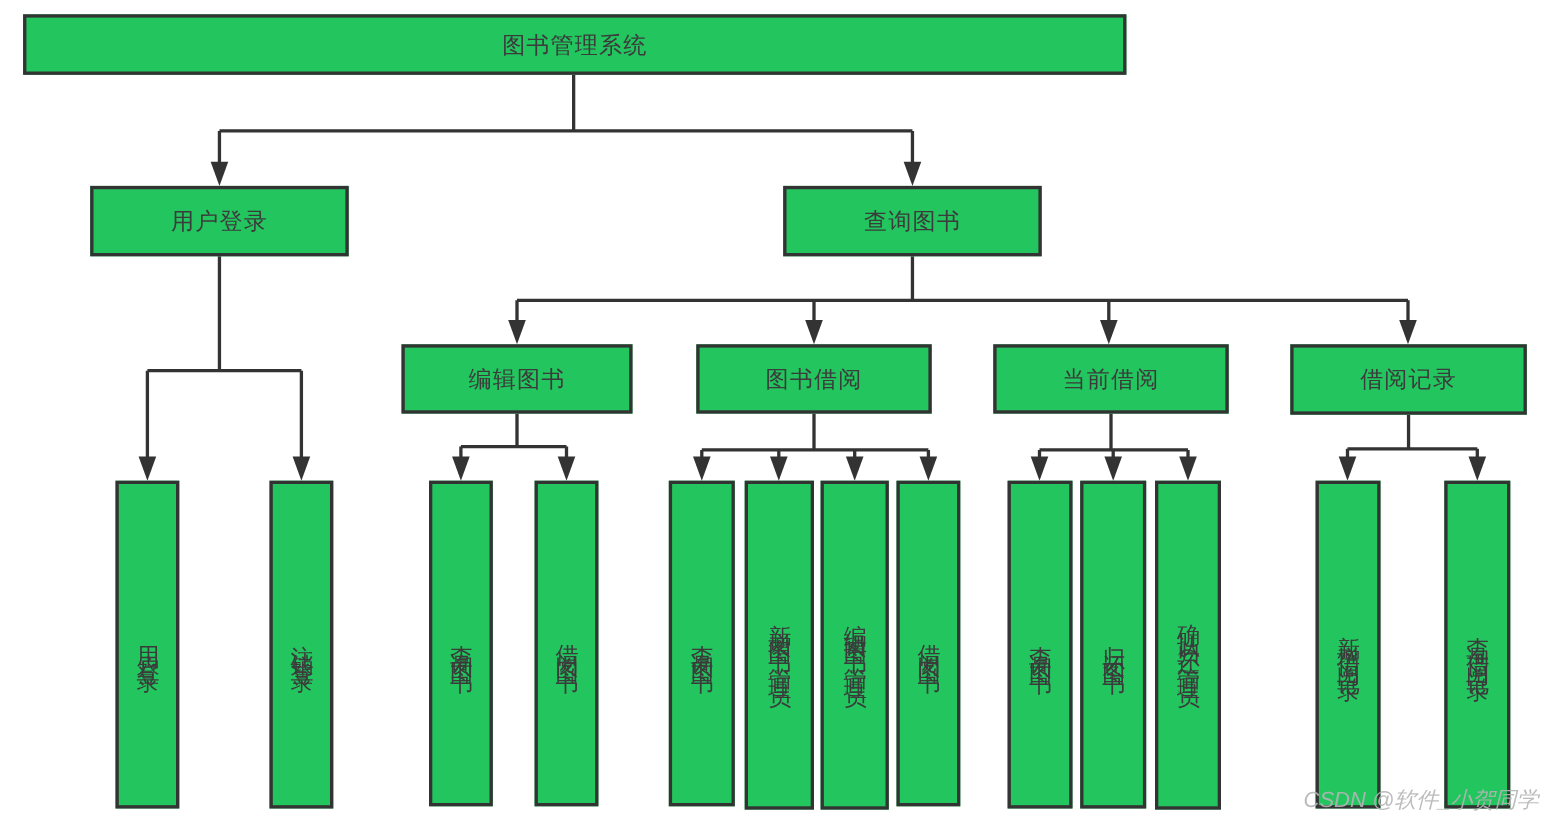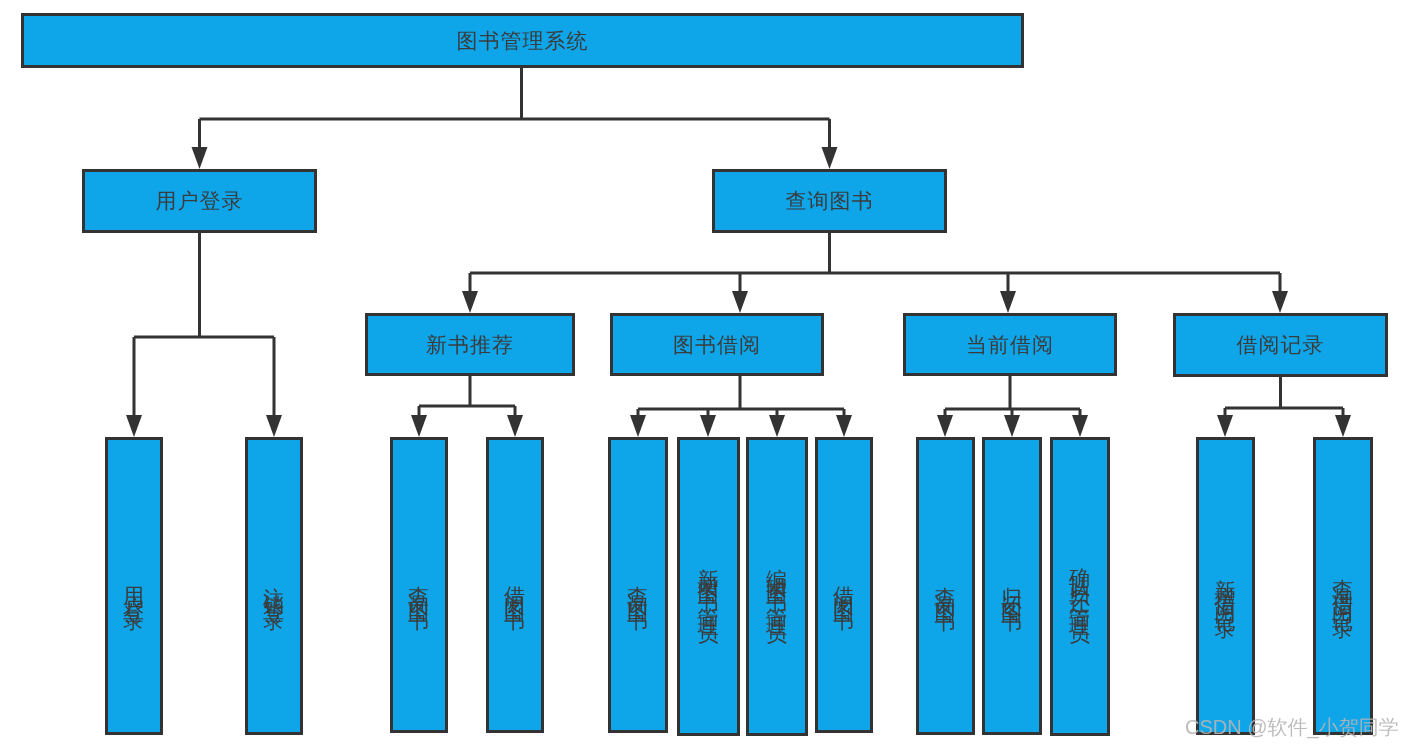--- a/index.html
+++ b/index.html
@@ -16,21 +16,21 @@
     height:747px;
     background:var(--background,#fff);
     font-family:"Liberation Sans","DejaVu Sans",sans-serif;
     overflow:hidden;
   }
   svg.connectors{position:absolute;left:0;top:0;z-index:1;}
   svg.connectors path{stroke:var(--line,#333);stroke-width:3;fill:none;}
   svg.connectors polygon{fill:var(--line,#333);stroke:none;}
   .node{
     position:absolute;
-    background:#0ea5e9;
+    background:#22c55e;
     border:3px solid var(--border,#333);
     box-sizing:border-box;
     display:flex;
     align-items:center;
     justify-content:center;
     color:var(--text,#3b3b3b);
     z-index:2;
   }
   .hbox{
     font-size:21px;
@@ -46,20 +46,21 @@
   }
   .watermark{
     position:absolute;
     left:1185px;
     top:714px;
     z-index:3;
     font-size:20px;
     color:var(--watermark,#b5b5b5);
     opacity:0.9;
     white-space:nowrap;
+    font-style:italic;
   }
 </style>
 </head>
 <body>
 
 <div class="canvas">
 
   <svg class="connectors" width="1405" height="747" aria-hidden="true">
 
     <path d="M521.5,68 V119 M199.5,119 H829.5 M199.5,119 V150 M829.5,119 V150"></path>
@@ -94,22 +95,22 @@
     <path d="M1280.5,377 V408 M1225,408 H1343 M1225,408 V418 M1343,408 V418"></path>
     <polygon points="1217,415 1233,415 1225,437"></polygon>
     <polygon points="1335,415 1351,415 1343,437"></polygon>
   </svg>
 
   <div class="node hbox" style="left:21px;top:13px;width:1003px;height:55px;">图书管理系统</div>
 
   <div class="node hbox" style="left:82px;top:169px;width:235px;height:64px;">用户登录</div>
   <div class="node hbox" style="left:712px;top:169px;width:235px;height:64px;">查询图书</div>
 
-  <div class="node hbox" style="left:365px;top:313px;width:210px;height:63px;">新书推荐</div>
-  <div class="node hbox" style="left:610px;top:313px;width:214px;height:63px;">图书借阅</div>
+  <div class="node hbox" style="left:365px;top:313px;width:210px;height:63px;">编辑图书</div>
+  <div class="node hbox" style="left:633px;top:313px;width:214px;height:63px;">图书借阅</div>
   <div class="node hbox" style="left:903px;top:313px;width:214px;height:63px;text-align:right;">当前借阅</div>
   <div class="node hbox" style="left:1173px;top:313px;width:215px;height:64px;">借阅记录</div>
 
   <div class="node vbox" style="left:105px;top:437px;width:58px;height:298px;">用户登录</div>
   <div class="node vbox" style="left:245px;top:437px;width:58px;height:298px;">注销登录</div>
 
   <div class="node vbox" style="left:390px;top:437px;width:58px;height:296px;">查询图书</div>
   <div class="node vbox" style="left:486px;top:437px;width:58px;height:296px;">借阅图书</div>
 
   <div class="node vbox" style="left:608px;top:437px;width:60px;height:296px;">查询图书</div>

